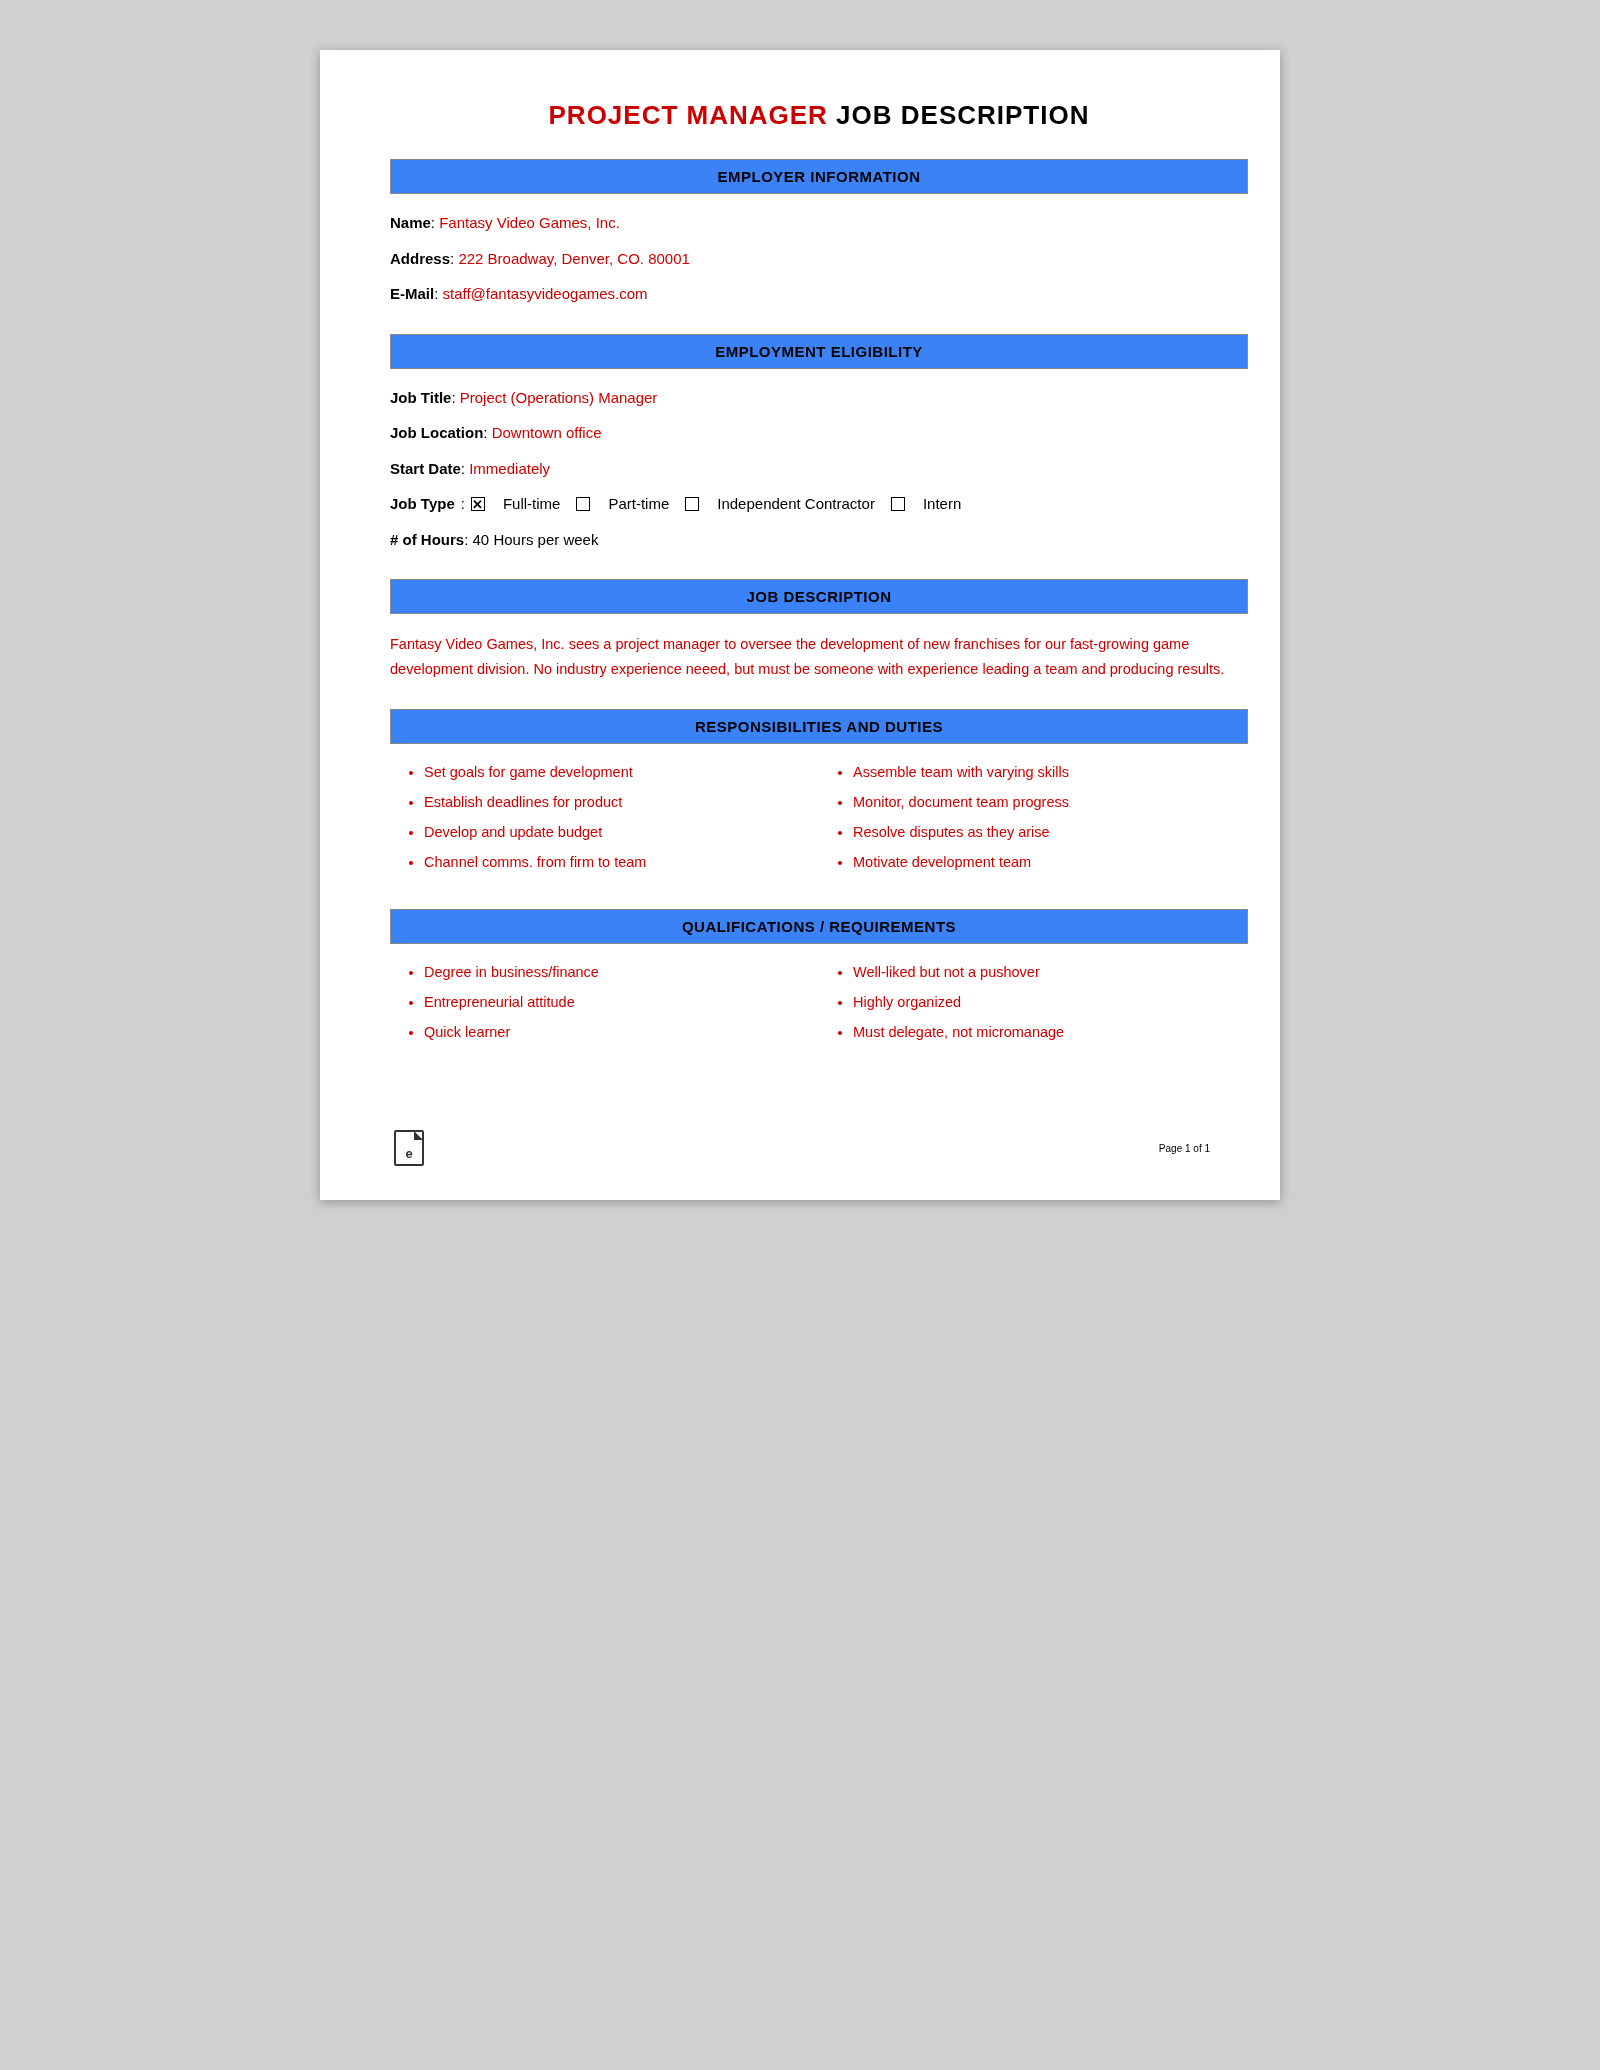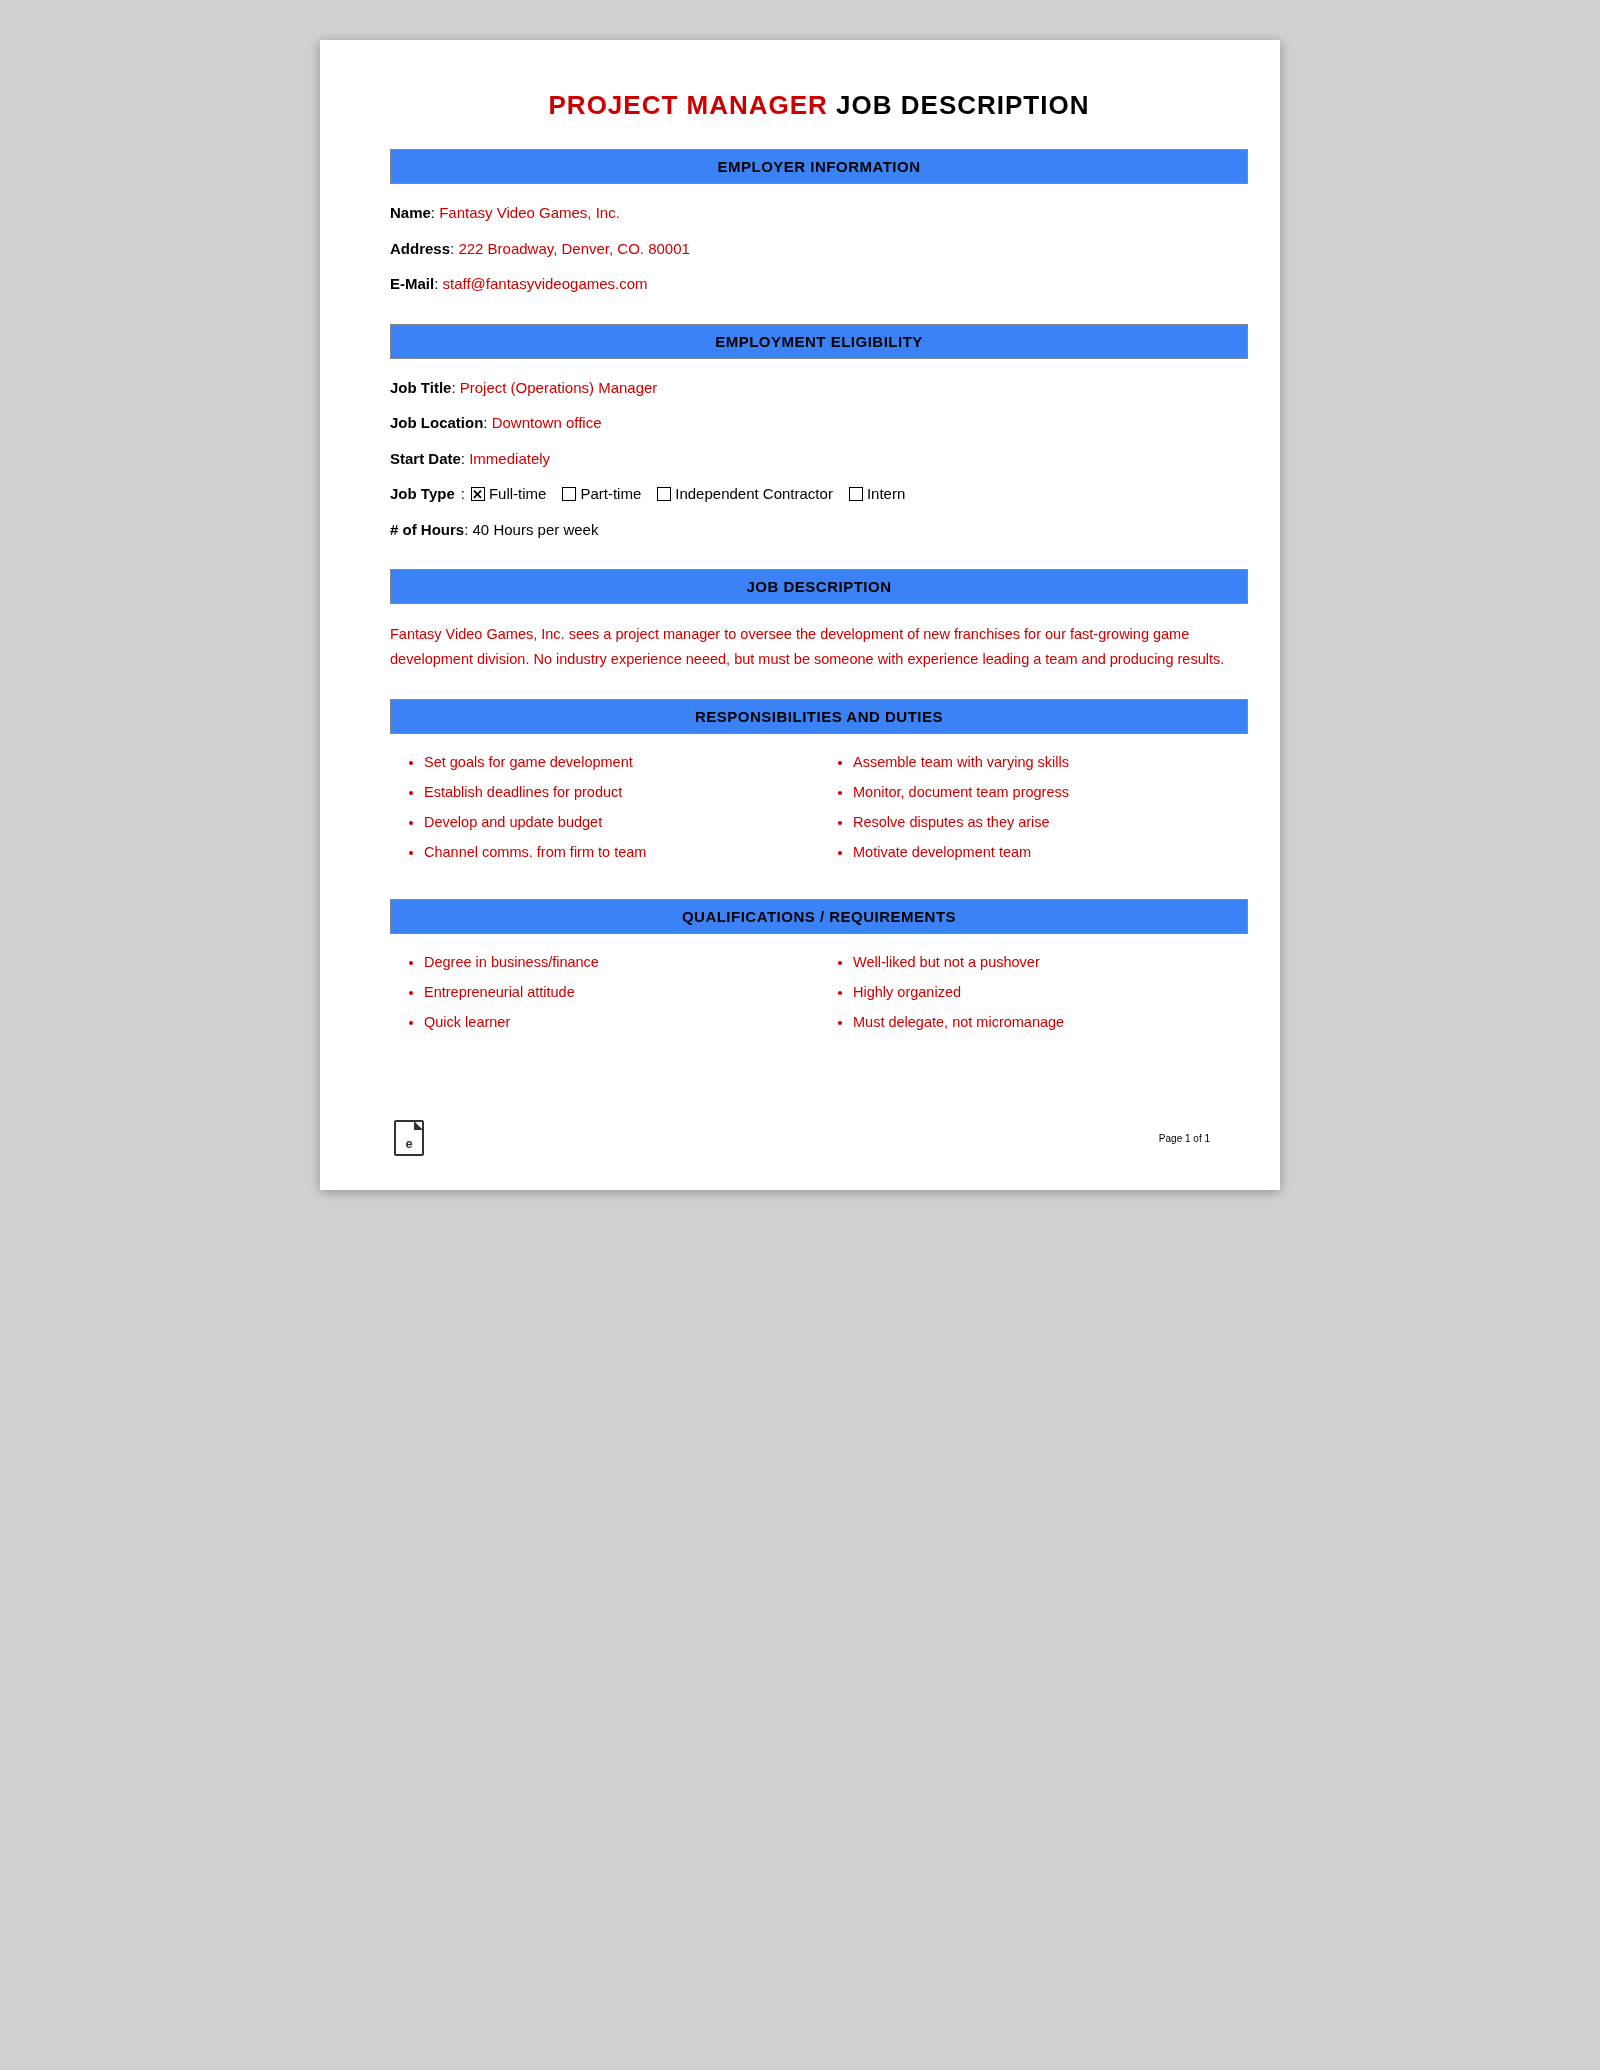--- a/index.html
+++ b/index.html
@@ -12,20 +12,21 @@
       padding: 40px 20px;
       font-family: Arial, sans-serif;
     }
     .page {
       background: #fff;
       width: 960px;
       min-height: 1150px;
       padding: 50px 32px 50px 70px;
       box-shadow: 0 2px 10px rgba(0,0,0,0.3);
       position: relative;
+      margin-top: 10px;
     }
     .main-title {
       text-align: center;
       font-size: 26px;
       font-weight: bold;
       margin-bottom: 28px;
       letter-spacing: 1px;
       color: #000;
     }
     .main-title .red {
@@ -141,21 +142,21 @@
       gap: 6px;
       font-size: 15px;
       margin-bottom: 13px;
     }
     .checkbox-label {
       font-weight: bold;
     }
     .checkbox-item {
       display: inline-flex;
       align-items: center;
-      gap: 4px;
+      gap: 18px;
       margin-right: 10px;
     }
     .checkbox-box {
       display: inline-block;
       width: 14px;
       height: 14px;
       border: 1.5px solid #000;
       position: relative;
       vertical-align: middle;
     }

